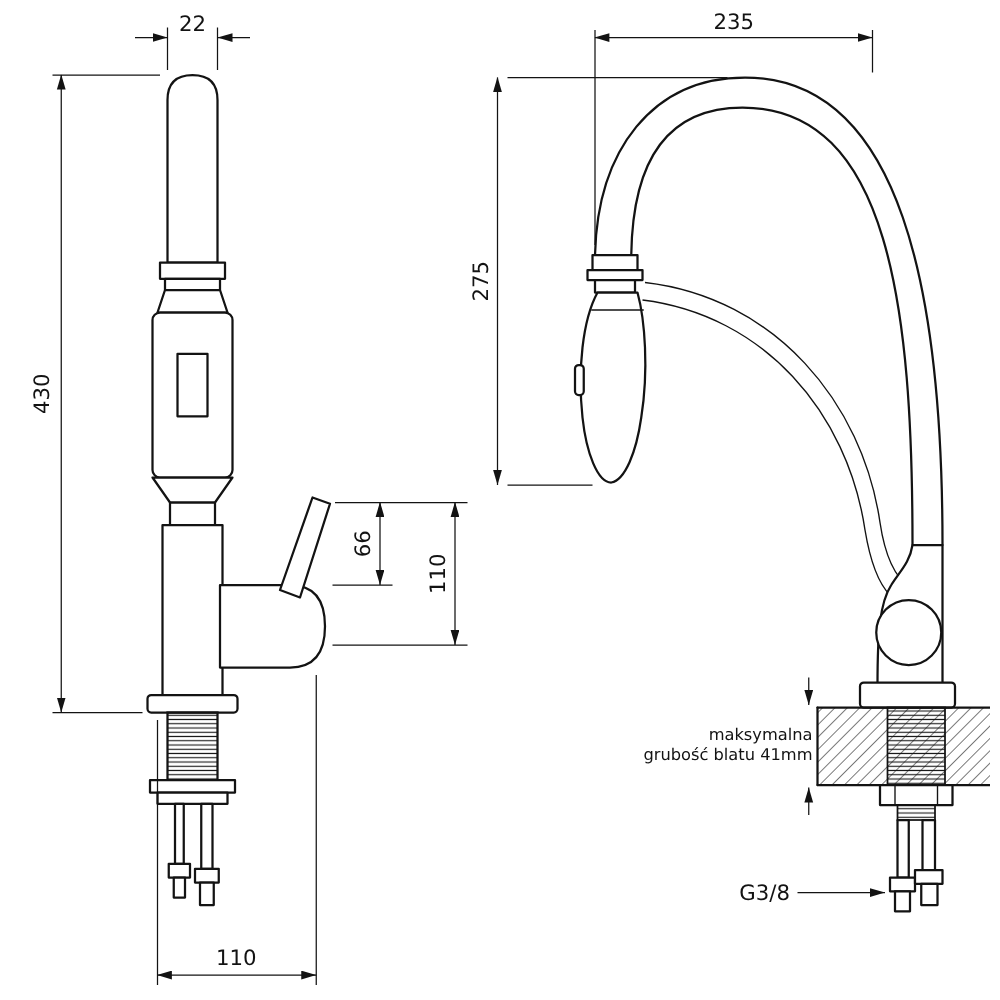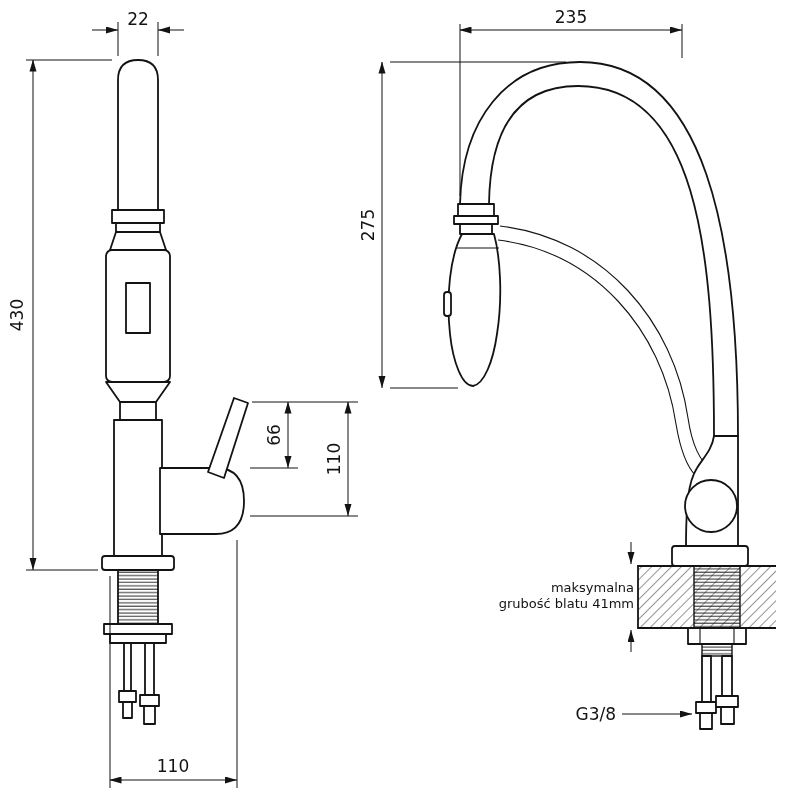--- a/index.html
+++ b/index.html
@@ -1,16 +1,16 @@
 <!DOCTYPE html>
 <html><head>
 <meta charset="utf-8">
 <style>
   html,body{margin:0;padding:0;background:#ffffff;}
-  .stage{width:776px;height:800px;position:relative;background:#ffffff;overflow:hidden;}
+  .stage{width:776px;height:800px;position:relative;background:#ffffff;overflow:hidden;padding-left:16px;}
   svg{display:block;}
   .ol{fill:#ffffff;stroke:#131313;stroke-width:1.8;stroke-linejoin:round;}
   .ln{fill:none;stroke:#131313;stroke-width:1.8;stroke-linejoin:round;stroke-linecap:round;}
   .thin{fill:none;stroke:#131313;stroke-width:1.1;}
   .dim{fill:none;stroke:#131313;stroke-width:1;}
   .txt{fill:#131313;font-family:"DejaVu Sans",sans-serif;font-size:17px;}
   .mid{text-anchor:middle;}
   .end{text-anchor:end;}
   .note{font-size:13px;}
 </style>

